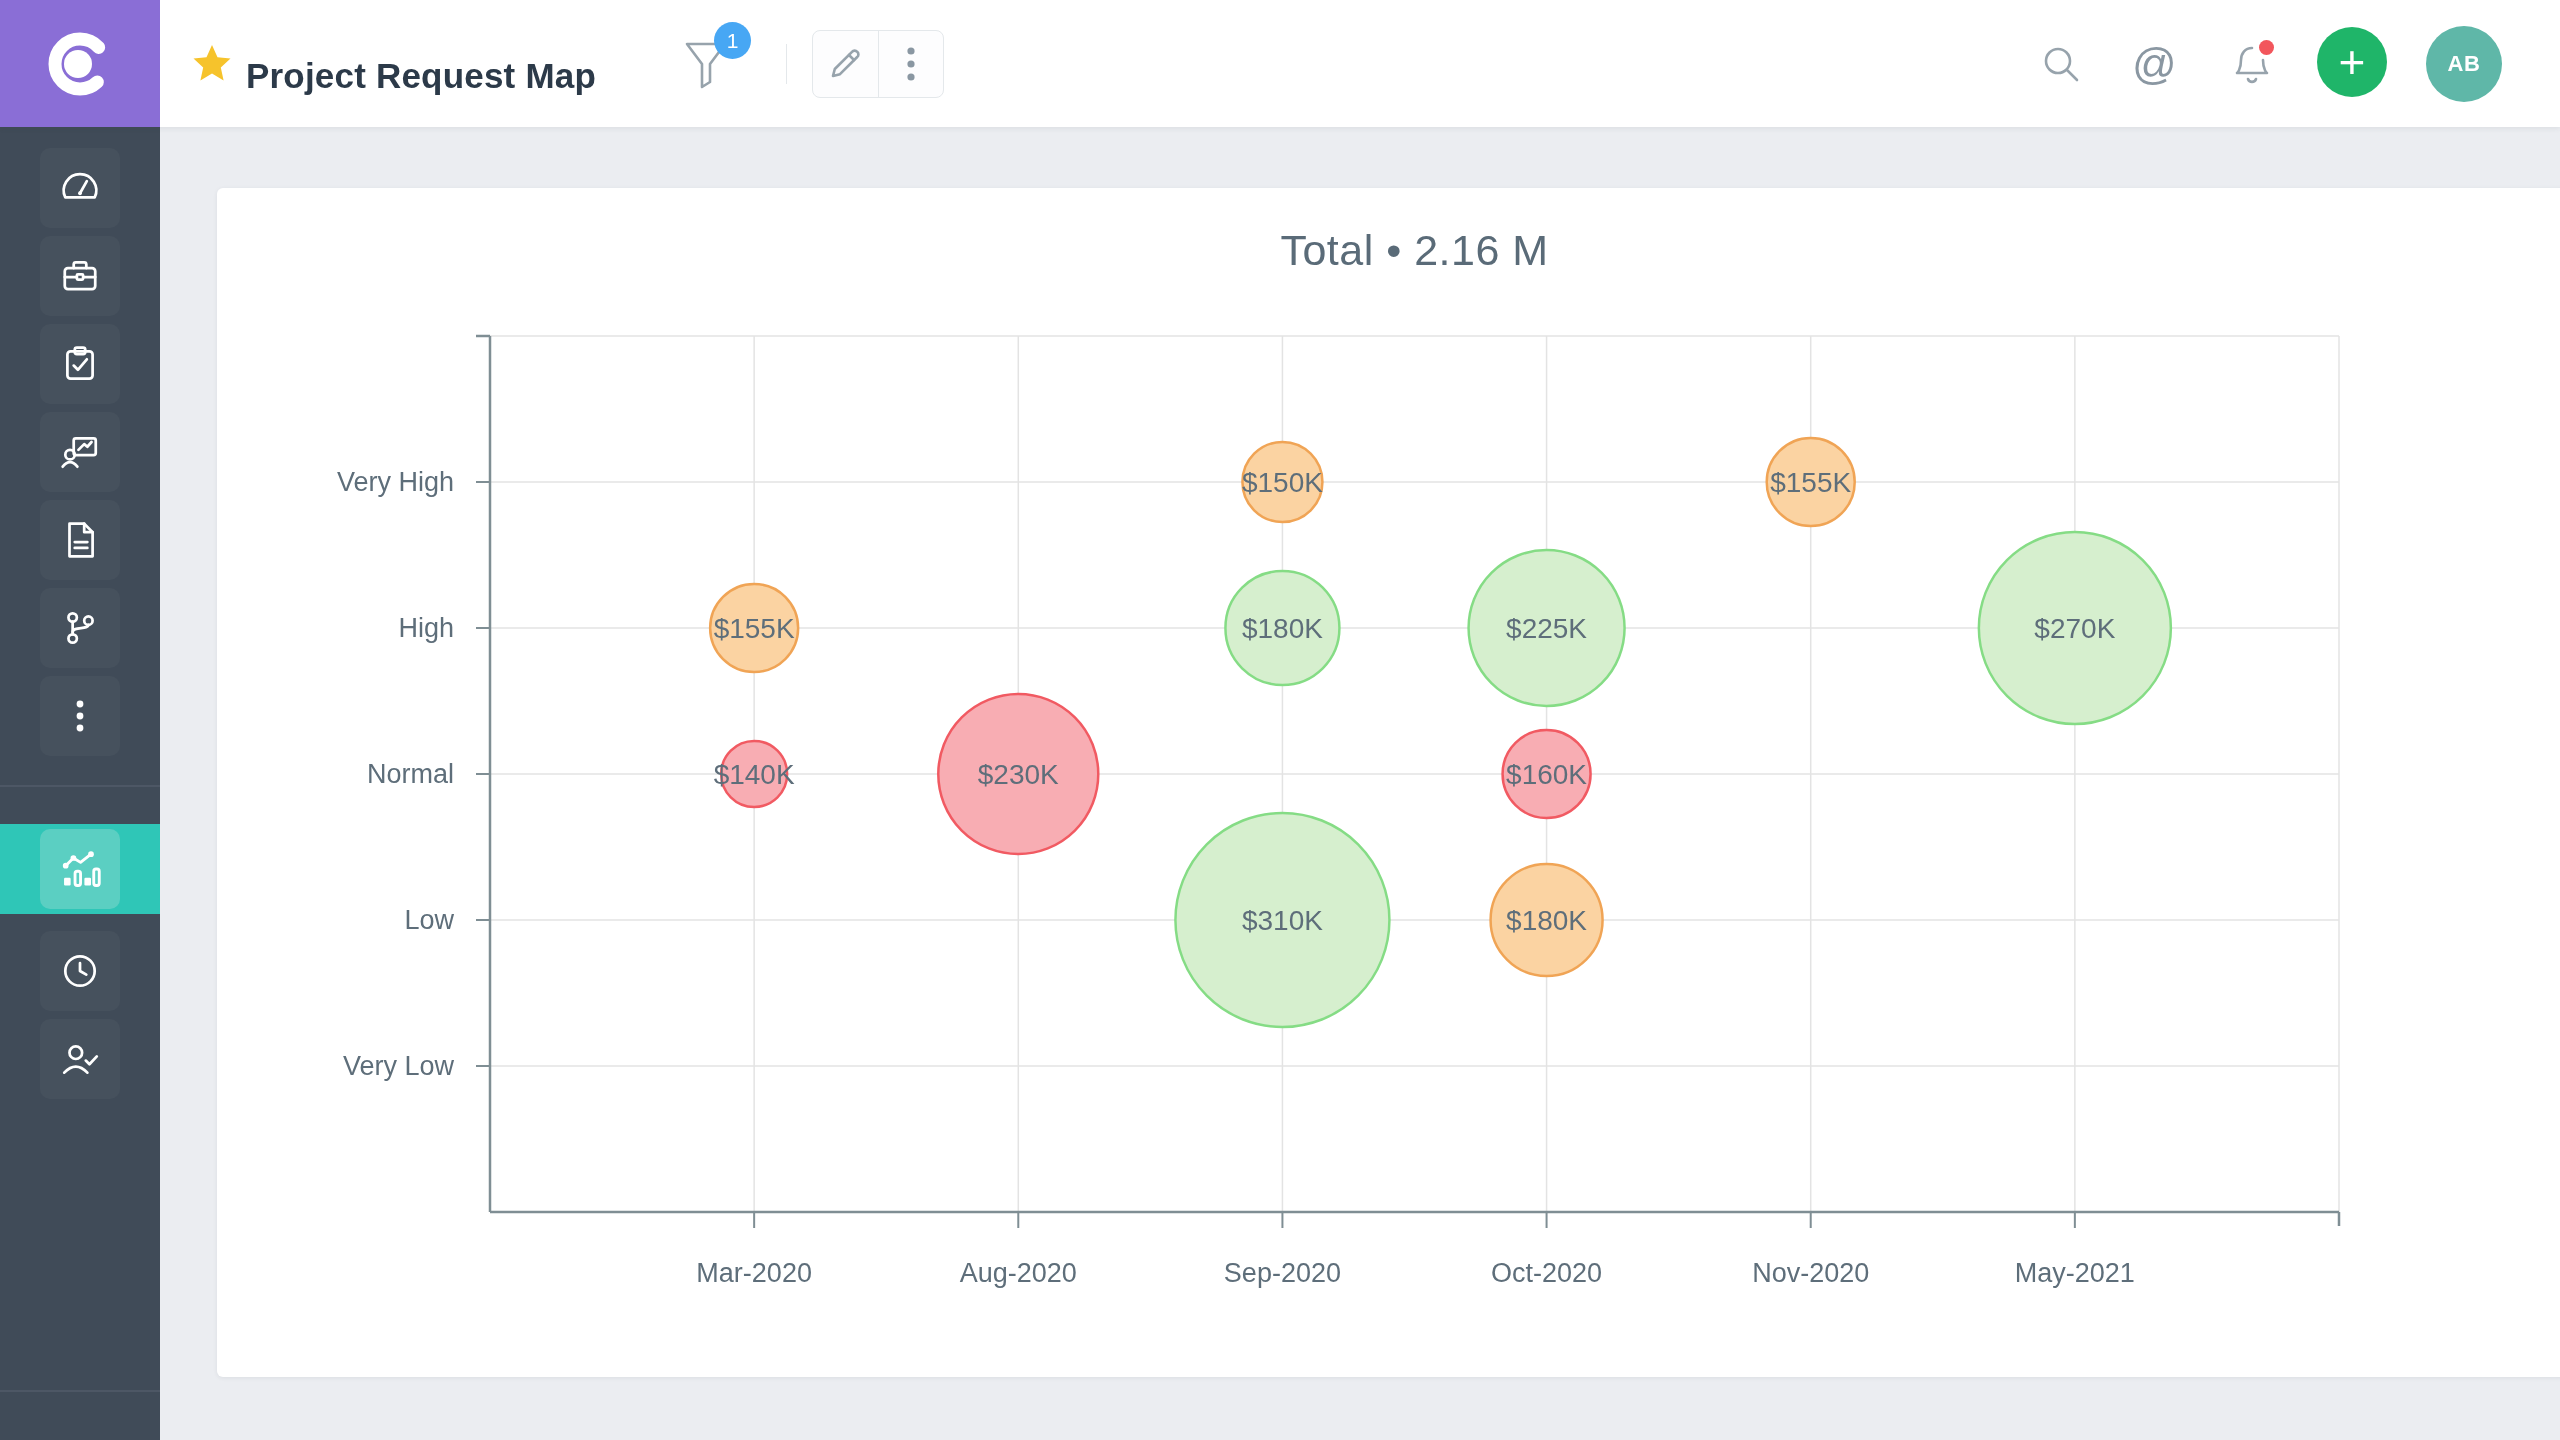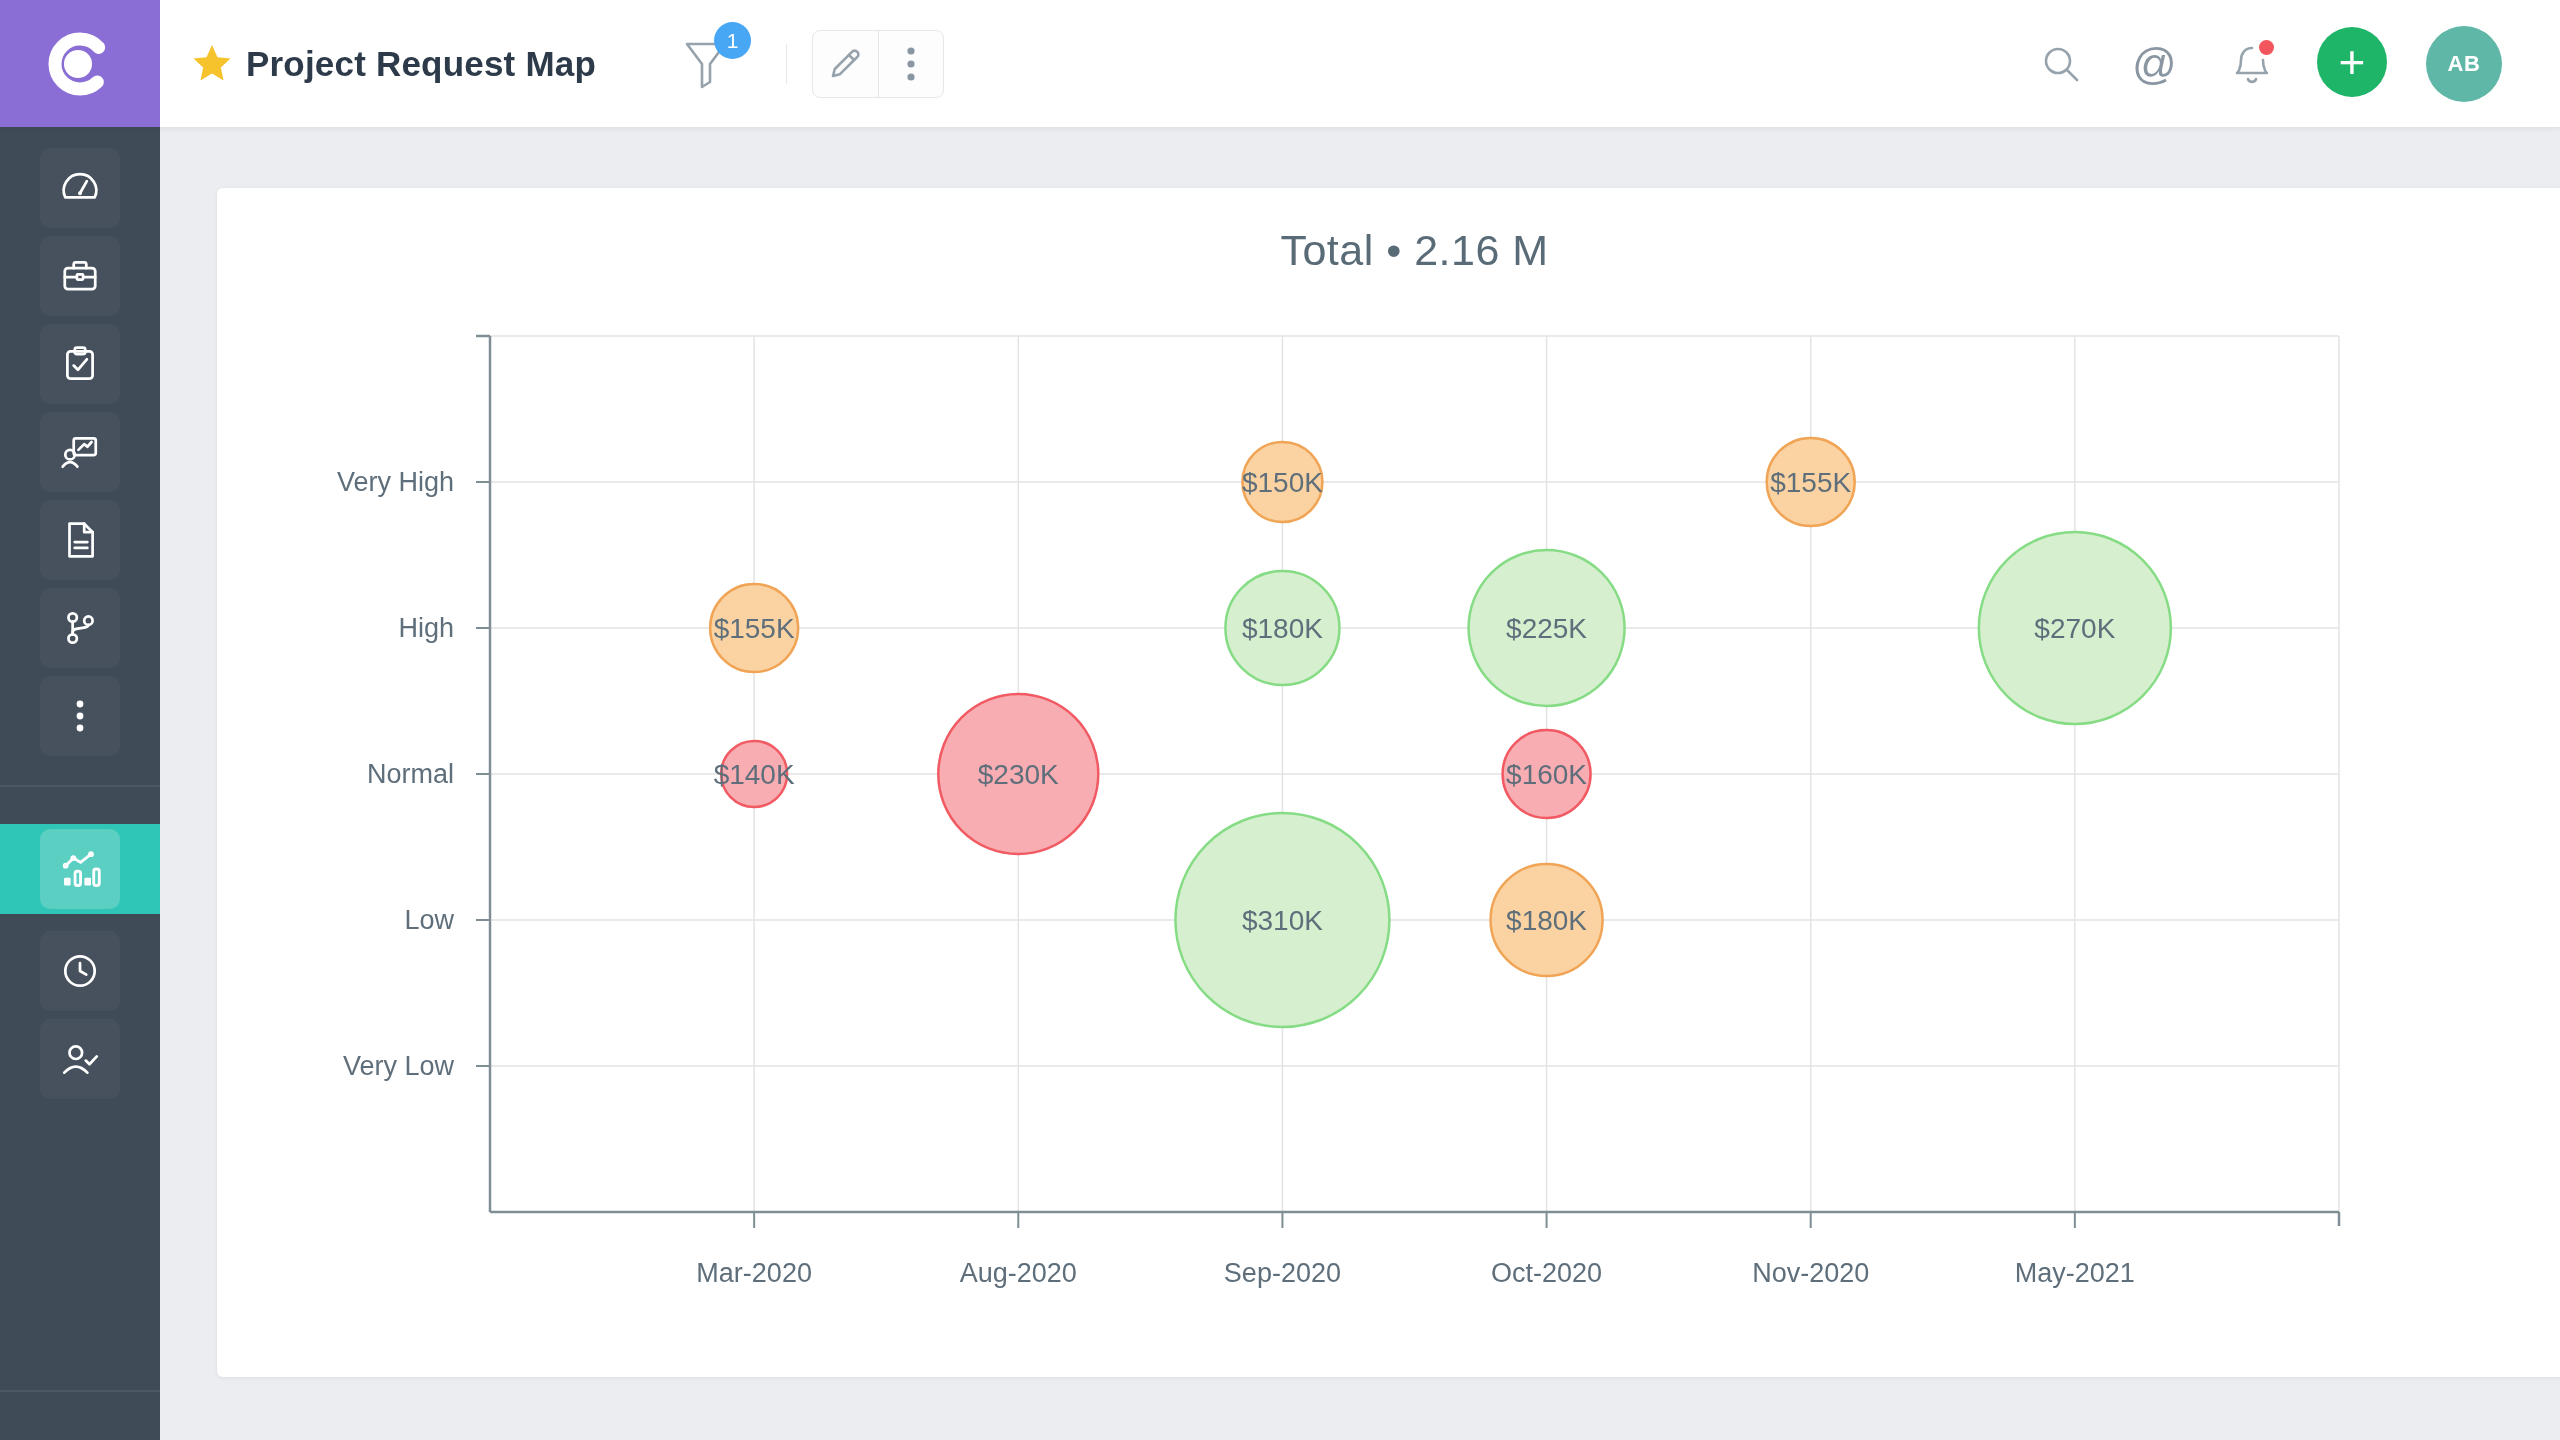--- a/index.html
+++ b/index.html
@@ -13,21 +13,21 @@
   .topbar {
     position: absolute; left: 0; top: 0; width: 2560px; height: 127px;
     background: #FFFFFF; box-shadow: 0 2px 5px rgba(40,50,60,.07); z-index: 5;
   }
   .logo-block {
     position: absolute; left: 0; top: 0; width: 160px; height: 127px;
     background: #8A6ED6; display: flex; align-items: center; justify-content: center;
   }
   .star { position: absolute; left: 192px; top: 43px; width: 40px; height: 40px; }
   .page-title {
-    position: absolute; left: 246px; top: 44px;
+    position: absolute; left: 246px; top: 56px;
     font-size: 35px; font-weight: 700; color: #2C3A49; letter-spacing: .2px;
     white-space: nowrap;
   }
   .funnel-btn { position: absolute; left: 683px; top: 40px; width: 46px; height: 52px; cursor: pointer; }
   .filter-badge {
     position: absolute; left: 714px; top: 22px; width: 37px; height: 37px;
     background: #47A7F4; border-radius: 50%; color: #fff; font-size: 21px;
     display: flex; align-items: center; justify-content: center;
   }
   .hdr-divider { position: absolute; left: 786px; top: 44px; width: 1px; height: 40px; background: #E4E8EB; }

